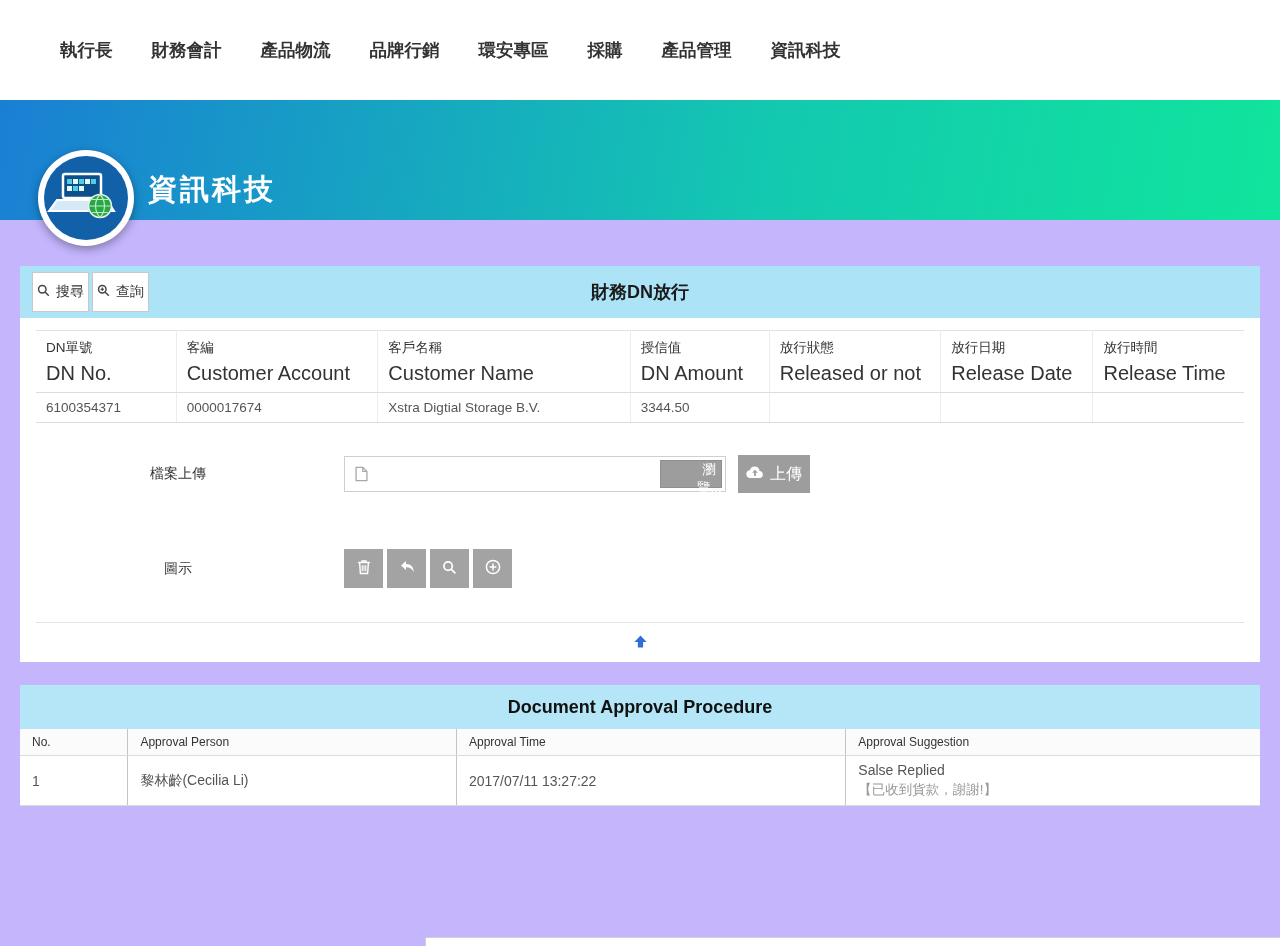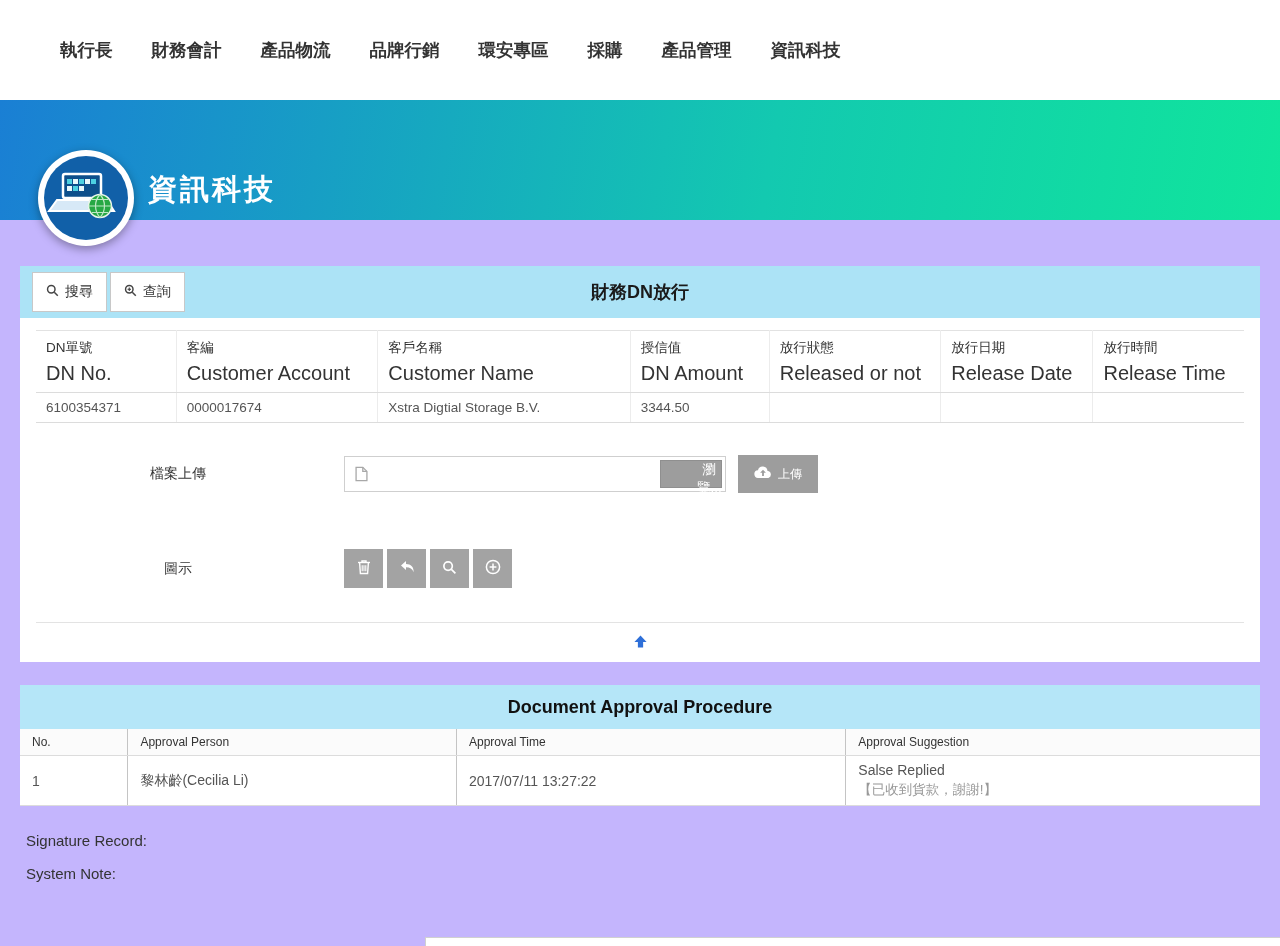--- a/index.html
+++ b/index.html
@@ -13,41 +13,41 @@
   
   .banner { position:relative; height:120px; background:linear-gradient(100deg,#1a7fd4 0%,#13c9b0 60%,#10e59c 100%); }
   .banner-logo { position:absolute; left:36px; top:48px; width:100px; height:100px; z-index:5; filter:drop-shadow(0 3px 5px rgba(0,0,0,.35)); }
   .banner-title { position:absolute; left:148px; top:70px; color:#ffffff; font-size:29px; font-weight:bold; letter-spacing:3px; }
 
   
   .panel { margin:0 20px; background:#ffffff; }
   .dn-panel { margin-top:46px; }
   .panel-header { position:relative; height:52px; background:#ace3f6; display:flex; align-items:center; padding:0 12px; }
   .btn-group { display:flex; z-index:2; }
-  .hdr-btn { height:40px; background:#ffffff; border:1px solid #c8c8c8; font-size:14px; color:#333; display:flex; align-items:center; gap:6px; padding:0 13px; cursor:pointer; font-family:inherit; }
+  .hdr-btn { height:40px; background:#ffffff; border:1px solid #c8c8c8; font-size:14px; color:#333; display:flex; align-items:center; gap:6px; padding:0 4px; cursor:pointer; font-family:inherit; }
   .hdr-btn + .hdr-btn { margin-left:3px; }
   .panel-title { position:absolute; left:0; right:0; text-align:center; font-size:18px; font-weight:bold; color:#1a1a1a; pointer-events:none; }
 
   .panel-body { padding:12px 16px 0; }
   table.dn { width:100%; border-collapse:collapse; border-top:1px solid #e2e2e2; }
   table.dn th { text-align:left; font-weight:normal; padding:8px 10px 7px; border-bottom:1px solid #dcdcdc; vertical-align:top; }
   table.dn th + th, table.dn td + td { border-left:1px solid #ececec; }
   .th-zh { font-size:13.5px; color:#333; }
   .th-en { font-size:20px; color:#333; margin-top:5px; }
   table.dn td { font-size:13.5px; color:#555; padding:7px 10px; border-bottom:1px solid #dcdcdc; height:15px; }
 
   .form-row { display:flex; align-items:center; }
   .upload-row { margin-top:32px; }
   .icons-row { margin-top:56px; }
   .form-label { width:308px; text-align:center; padding-right:24px; font-size:14px; color:#333; flex:none; }
   .file-box { position:relative; width:382px; height:36px; border:1px solid #cfcfcf; background:#fff; display:flex; align-items:center; }
   .file-box .file-icon { margin-left:10px; display:flex; }
   .file-box input { border:none; outline:none; flex:1; height:100%; font-size:13px; padding:0 70px 0 8px; background:transparent; }
   .browse-btn { position:absolute; right:3px; top:3px; height:28px; width:62px; background:#9d9d9d; color:#fff; border:1px solid #8f8f8f; font-size:13.5px; cursor:pointer; font-family:inherit;padding-left:36px; }
-  .upload-btn { margin-left:12px; height:38px; width:80px; background:#9d9d9d; color:#fff; border:none; font-size:12px; display:flex; align-items:center; justify-content:center; gap:6px; cursor:pointer; font-family:inherit; }
+  .upload-btn { margin-left:12px; height:38px; width:72px; background:#9d9d9d; color:#fff; border:none; font-size:16px; display:flex; align-items:center; justify-content:center; gap:6px; cursor:pointer; font-family:inherit; }
   .icon-btns { display:flex; gap:4px; }
   .gray-btn { width:39px; height:39px; background:#a3a3a3; border:none; display:flex; align-items:center; justify-content:center; cursor:pointer; }
 
   .divider-area { margin-top:34px; border-top:1px solid #e3e3e3; height:40px; display:flex; align-items:center; justify-content:center; }
   .totop-btn { background:none; border:none; cursor:pointer; padding:4px 10px; }
 
   
   .approval-panel { margin-top:23px; }
   .approval-header { height:44px; background:#b5e6f8; display:flex; align-items:center; justify-content:center; font-size:18px; font-weight:bold; color:#111; }
   table.approval { width:100%; border-collapse:collapse; }
@@ -281,20 +281,16 @@
           <td>2017/07/11 13:27:22</td>
           <td>
             <div class="suggestion-line1">Salse Replied</div>
             <div class="suggestion-line2">【已收到貨款，謝謝!】</div>
           </td>
         </tr>
       </tbody>
     </table>
   </section>
 
-  <div class="notes">
-    <p>Signature Record:</p>
-    <p>System Note:</p>
-  </div>
 
   <div class="bottom-strip"></div>
 
 </div>
 
 </body></html>

